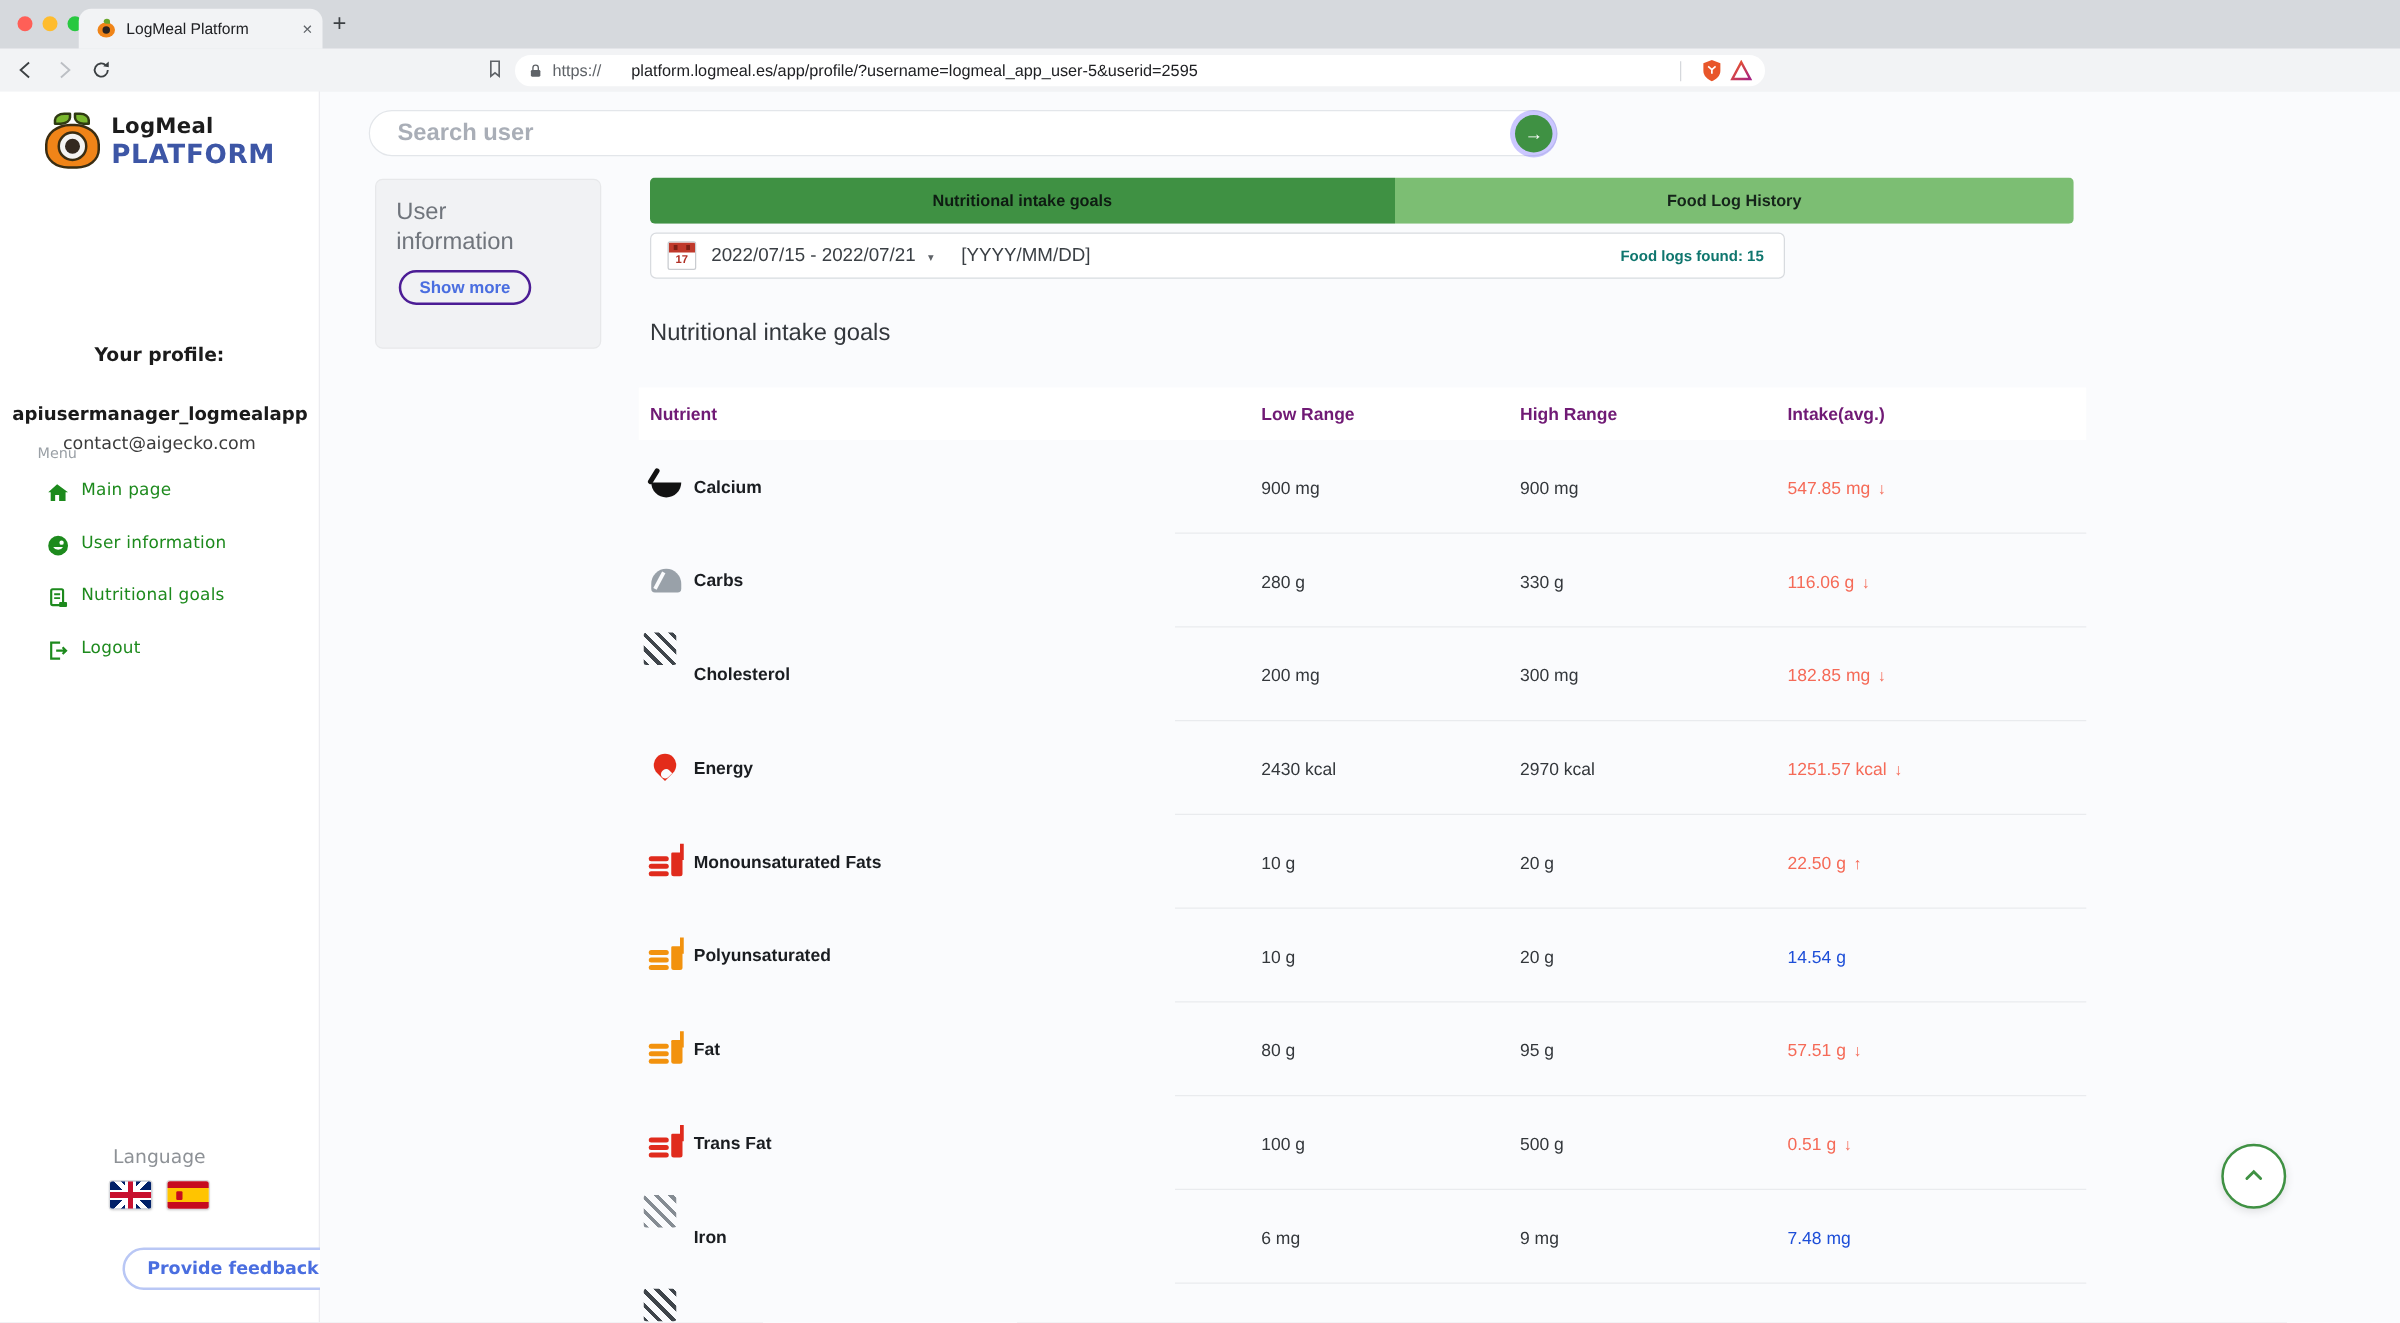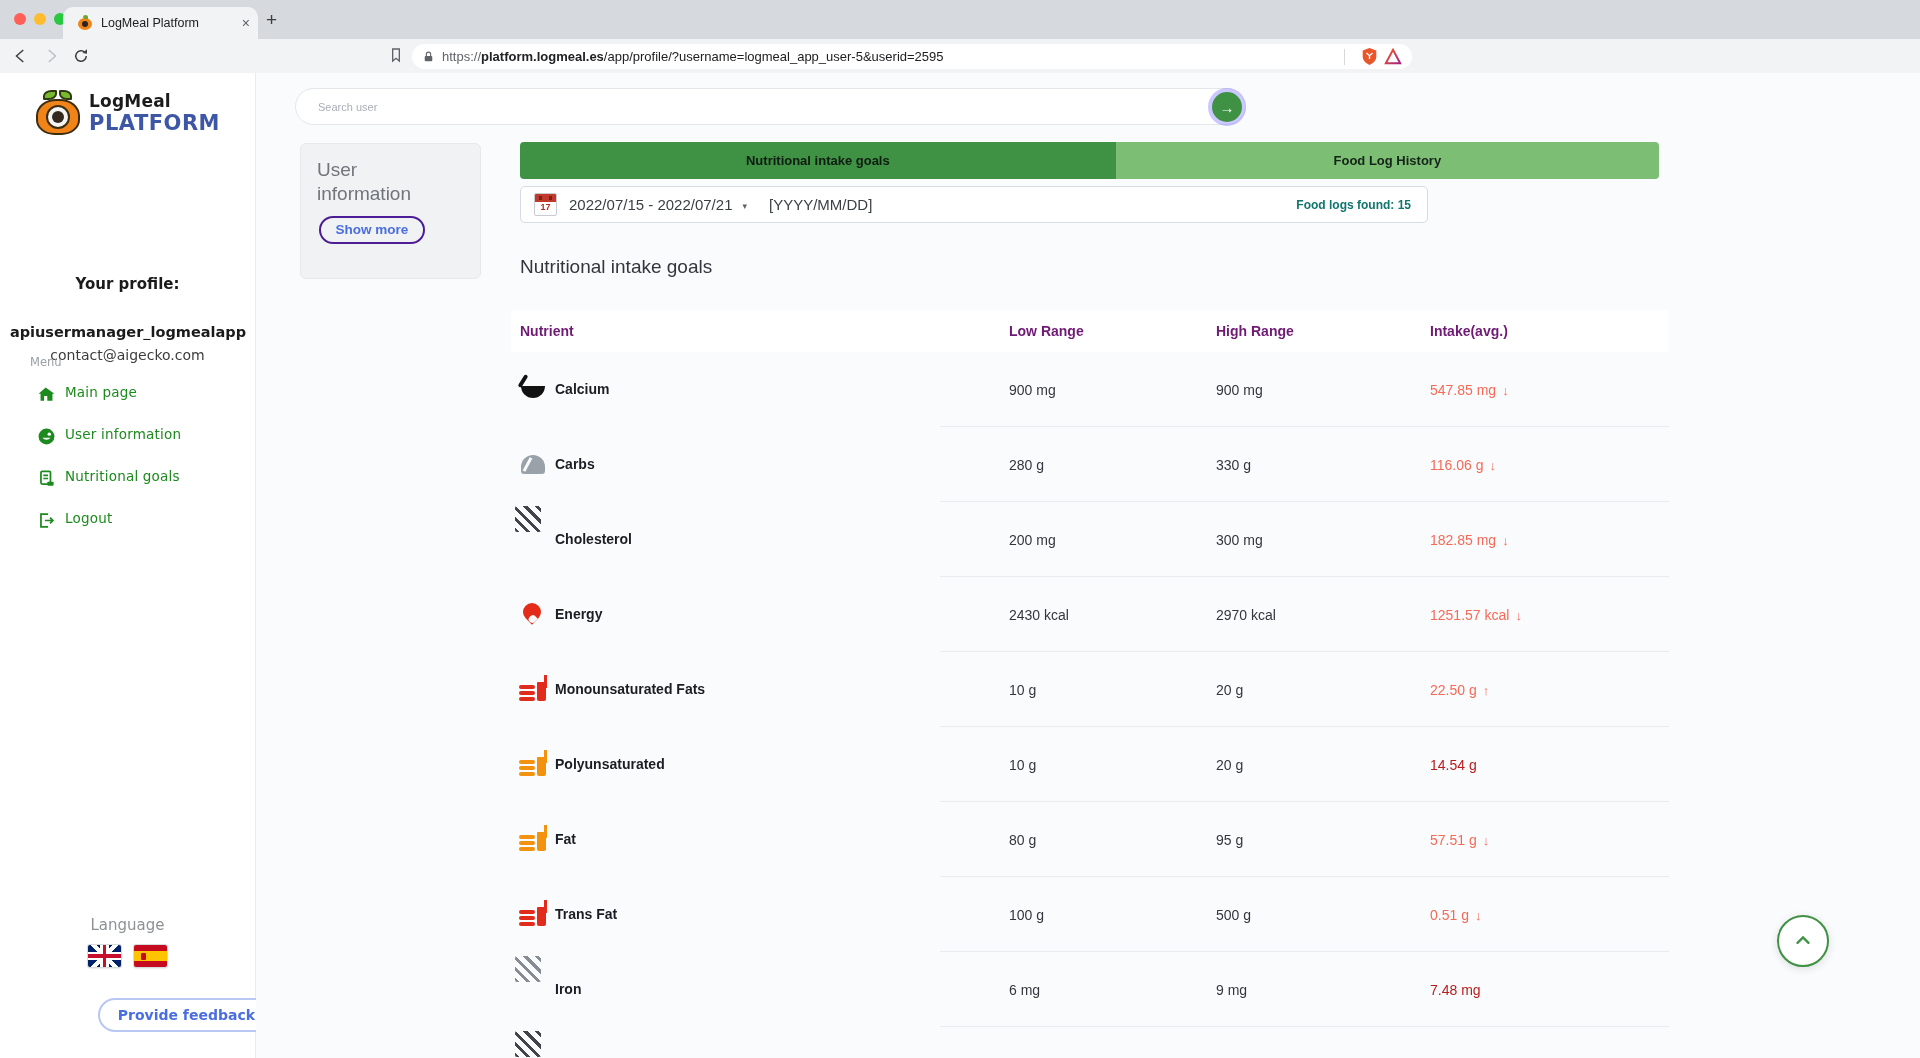--- a/index.html
+++ b/index.html
@@ -23,21 +23,21 @@
            border-bottom:1px solid #d7dade;display:flex;align-items:center;}
   .navbtn{width:26px;text-align:center;flex:none;}
   .navbtn svg{vertical-align:middle;}
   .nav-wrap{position:absolute;left:8px;top:0;height:34px;display:flex;align-items:center;gap:4px;}
   .bm{position:absolute;left:388px;top:7px;}
   .addr{position:absolute;left:412px;top:5px;width:1000px;height:25px;background:#ffffff;border-radius:13px;
         display:flex;align-items:center;padding:0 10px;box-sizing:border-box;}
   .addr .lock{flex:none;margin-right:7px;display:flex;}
   .addr .url{font-size:13px;color:#202124;white-space:nowrap;overflow:hidden;flex:1;}
   .addr .url .scheme{color:#5f6368;}
-  .addr .url .host{font-weight:700;}
+  .addr .url .host{font-weight:400;margin-left:24px;}
   .addr .sep{width:1px;height:16px;background:#d5d8dc;margin:0 10px;flex:none;}
   .addr .bicon{flex:none;margin-left:6px;display:flex;}
   .exts{position:absolute;right:14px;top:39px;height:34px;display:flex;align-items:center;gap:15px;}
   .ext{position:relative;width:20px;height:20px;flex:none;}
   .ext-graph{background:#7d8288;border-radius:4px;}
   .ext-graph svg{position:absolute;left:2px;top:2px;}
   .ext-badge{position:absolute;left:-4px;bottom:-4px;width:11px;height:11px;background:#1a73e8;color:#fff;
              font-size:8px;line-height:11px;text-align:center;border-radius:2px;font-weight:700;}
   .ext-rainbow{border-radius:50%;background:conic-gradient(#e33,#f80,#fe3,#2b2,#08f,#92f,#e33);}
   .ext-rainbow::before{content:"";position:absolute;left:5px;top:5px;width:10px;height:10px;border-radius:50%;
@@ -87,22 +87,22 @@
      linear-gradient(135deg, transparent 45%, #fff 45% 55%, transparent 55%),
      #012169;}
   .flag-es{position:relative;background:linear-gradient(#c60b1e 0 26%, #ffc400 26% 74%, #c60b1e 74%);}
   .flag-es::before{content:"";position:absolute;left:7px;top:8px;width:5px;height:7px;background:#c60b1e;border-radius:1px;}
   .feedback{position:absolute;left:0;top:925px;width:255px;display:flex;justify-content:flex-end;margin-left:20px;}
   .feedback .btn{padding:7px 18px;border:2px solid #b9c7f5;border-radius:18px;background:#fff;
                  color:#4a6ee0;font-size:14px;font-weight:700;font-family:"DejaVu Sans",sans-serif;cursor:pointer;}
   
   .search{position:absolute;left:39px;top:15px;width:951px;height:37px;background:#fff;border:1px solid #e3e6ea;
           border-radius:19px;box-sizing:border-box;display:flex;align-items:center;}
-  .search input{flex:1;border:none;outline:none;background:transparent;margin-left:20px;font-size:11px;color:#4c1d95;
-          font-family:"Liberation Sans",sans-serif;}
+  .search input{flex:1;border:none;outline:none;background:transparent;margin-left:20px;font-size:19px;color:#4c1d95;
+          font-family:"Liberation Sans",sans-serif;font-weight:bold;}
   .search input::placeholder{color:#a9aeb7;}
   .go-btn{width:30px;height:30px;border-radius:50%;background:#3f9143;margin-right:3px;flex:none;border:none;
           color:#fff;font-size:15px;line-height:30px;text-align:center;cursor:pointer;
           box-shadow:0 0 0 4px rgba(118,108,255,.38);}
   
   .ucard{position:absolute;left:44px;top:70px;width:181px;height:136px;background:#f1f2f4;border:1px solid #e7e8ea;
          border-radius:6px;box-sizing:border-box;}
   .ucard .uct{margin:14px 0 0 16px;font-size:19px;line-height:1.25;color:#70757c;width:120px;}
   .ucard .show-more{margin:10px 0 0 18px;width:106px;padding:4px 0;border:2px solid #4c1d95;border-radius:19px;
          background:transparent;color:#4a6ee0;font-size:13.5px;font-weight:700;line-height:1.25;cursor:pointer;
@@ -131,21 +131,21 @@
   .thead span{position:absolute;top:13px;font-size:14px;font-weight:700;color:#701a75;}
   .th0{left:9px;}.th1{left:498px;}.th2{left:705px;}.th3{left:919px;}
   .trow{position:relative;height:75px;}
   .trow::after{content:"";position:absolute;left:429px;right:0;bottom:0;height:1px;background:#e9ebee;}
   .trow:last-of-type::after{background:#e9ebee;}
   .nicon{position:absolute;left:6px;top:22px;width:36px;height:32px;}
   .nname{position:absolute;left:44px;top:29px;font-size:14px;font-weight:700;color:#1a1d21;}
   .cell{position:absolute;top:30px;font-size:14px;color:#33373b;}
   .low{left:498px;}.high{left:705px;}.intake{left:919px;}
   .intake[data-status="low"],.intake[data-status="high"]{color:#f56a57;}
-  .intake[data-status="ok"]{color:#b91c1c;}
+  .intake[data-status="ok"]{color:#1d4ed8;}
   .arrow{margin-left:6px;font-size:13px;}
   .partial{position:relative;height:75px;}
   
   .nicon::before,.nicon::after{content:"";position:absolute;}
   [data-icon="bowl"]::before{left:4px;top:12px;width:24px;height:12px;background:#121212;border-radius:0 0 12px 12px;}
   [data-icon="bowl"]::after{left:4px;top:0px;width:4px;height:14px;background:#121212;border-radius:2px;transform:rotate(32deg);}
   [data-icon="bread"]::before{left:4px;top:6px;width:24px;height:19px;background:#99a1a9;border-radius:12px 12px 3px 3px;}
   [data-icon="bread"]::after{left:9px;top:8px;width:3px;height:15px;background:#fafbfd;transform:rotate(28deg);}
   [data-icon="stripes-dark"]{background:repeating-linear-gradient(45deg,#3f454b 0 3px,transparent 3px 8px);
        width:26px;height:26px;left:4px;top:4px;border-radius:2px;}

